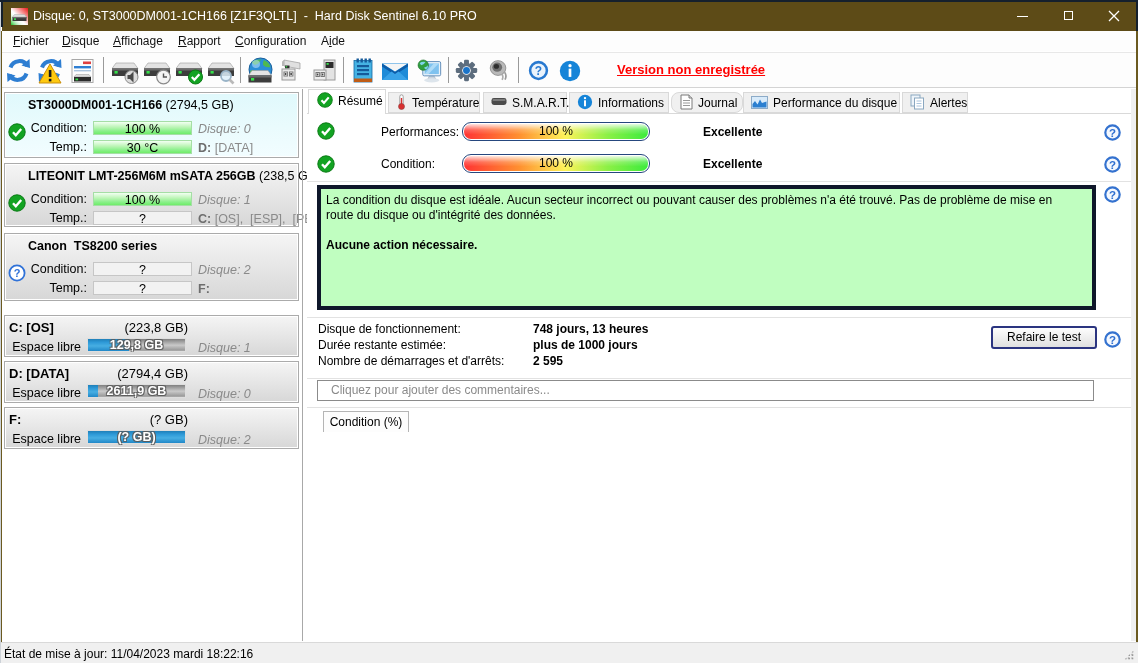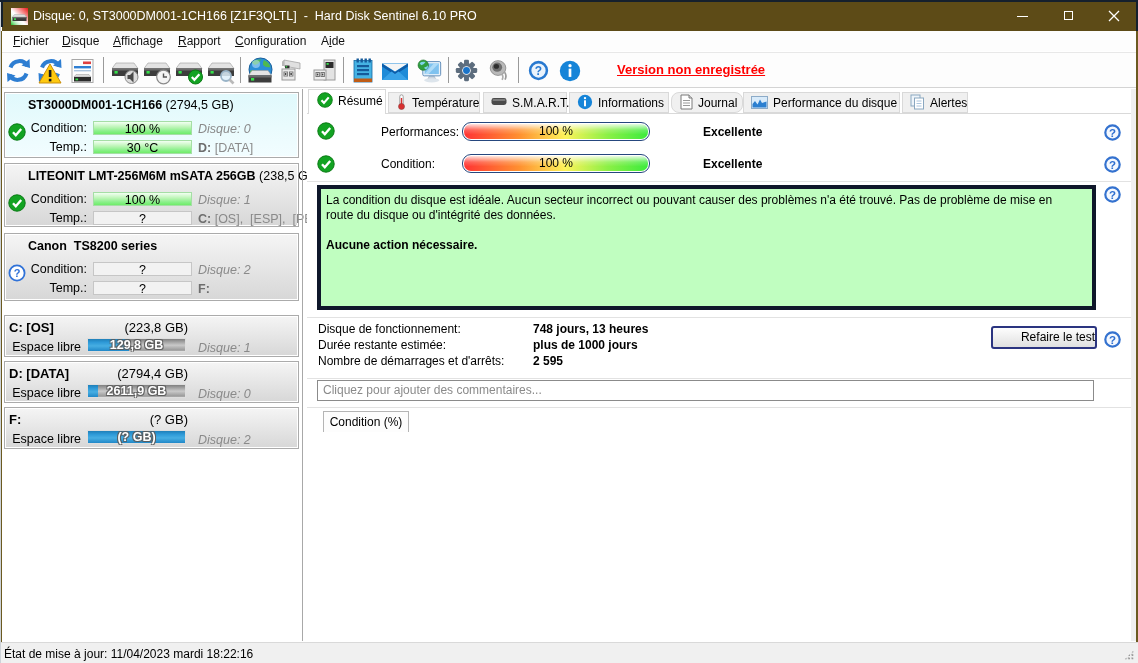--- a/index.html
+++ b/index.html
@@ -48,22 +48,22 @@
 #tabline{position:absolute;left:0px;top:24px;width:824px;height:1px;background:#d9d9d9;}
 .rrow{position:absolute;left:10px;margin-left:40px;}
 .hgbar{position:absolute;width:188px;height:19px;border:1.5px solid #26477e;border-radius:9px;background:#fff;text-align:center;font-size:12px;line-height:17px;}
 .hgbar i{position:absolute;left:1px;top:1px;right:1px;bottom:1px;border-radius:7px;font-style:normal;background:linear-gradient(180deg,rgba(255,255,255,.85),rgba(255,255,255,.2) 40%,rgba(255,255,255,0) 70%),linear-gradient(90deg,#ff3434 0%,#ff9030 30%,#fdf35a 55%,#8cf046 78%,#3deb3d 100%);}
 .hgbar span{position:relative;}
 .qicon{position:absolute;}
 .sep{position:absolute;left:0;width:824px;height:1px;background:#e2e2e2;}
 #greenbox{position:absolute;left:10px;top:96px;width:779px;height:125px;background:#c0fec0;border:4px solid #0f172a;padding:4px 7px 4px 5px;font-size:12px;line-height:15px;}
 .stat-l{position:absolute;left:11px;font-size:12px;}
 .stat-v{position:absolute;left:226px;font-size:12px;font-weight:bold;}
-#redo{position:absolute;left:684px;top:237px;width:106px;height:23px;border:2px solid #2b3480;border-radius:3px;background:linear-gradient(180deg,#fdfdfd,#e0e0e0);text-align:right;line-height:19px;font-size:12px;}
-#comment{position:absolute;left:10px;top:291px;width:777px;height:21px;border:1px solid #8b8b8b;background:#fff;color:#8a8a8a;font-size:12px;line-height:19px;padding-left:5px;}
+#redo{position:absolute;left:684px;top:237px;width:106px;height:23px;border:2px solid #2b3480;border-radius:3px;background:linear-gradient(180deg,#fdfdfd,#e0e0e0);text-align:center;line-height:19px;font-size:12px;}
+#comment{position:absolute;left:10px;top:291px;width:777px;height:21px;border:1px solid #8b8b8b;background:#fff;color:#8a8a8a;font-size:12px;line-height:19px;padding-left:13px;}
 #charttab{position:absolute;left:16px;top:322px;width:86px;height:21px;border:1px solid #b5b5b5;border-bottom:none;background:#fdfdfd;text-align:center;line-height:20px;font-size:12px;z-index:2;}
 #chartpanel{position:absolute;left:15px;top:342px;width:796px;height:195px;border:1px solid #c0c0c0;background:linear-gradient(180deg,#ffffff 0%,#f2f2f2 35%,#d8d8d8 75%,#c3c3c3 100%);}
 #savebtn{position:absolute;left:2px;top:8px;width:22px;height:20px;border:1px solid #8a8a8a;background:#f2f2f2;}
 #plot{position:absolute;left:58px;top:26px;width:706px;height:88px;border:1px solid #3c3c3c;background:linear-gradient(180deg,#fbfbfb,#dcdcdc);}
 .dashh{position:absolute;border-top:1px dashed #9a9a9a;}
 .dashv{position:absolute;border-left:1px dashed #9a9a9a;}
 #vlabel100{position:absolute;font-size:11px;transform:rotate(-90deg);transform-origin:center;}
 #datelabel{position:absolute;font-size:11px;transform:rotate(-90deg);transform-origin:center;white-space:nowrap;}
 #pt100{position:absolute;border:1px dotted #5a5a5a;background:#fff;font-size:11px;text-align:center;}
 #statusbar{left:0px;top:642px;width:1138px;height:21px;background:#f0f0f0;border-top:1px solid #d9d9d9;}

